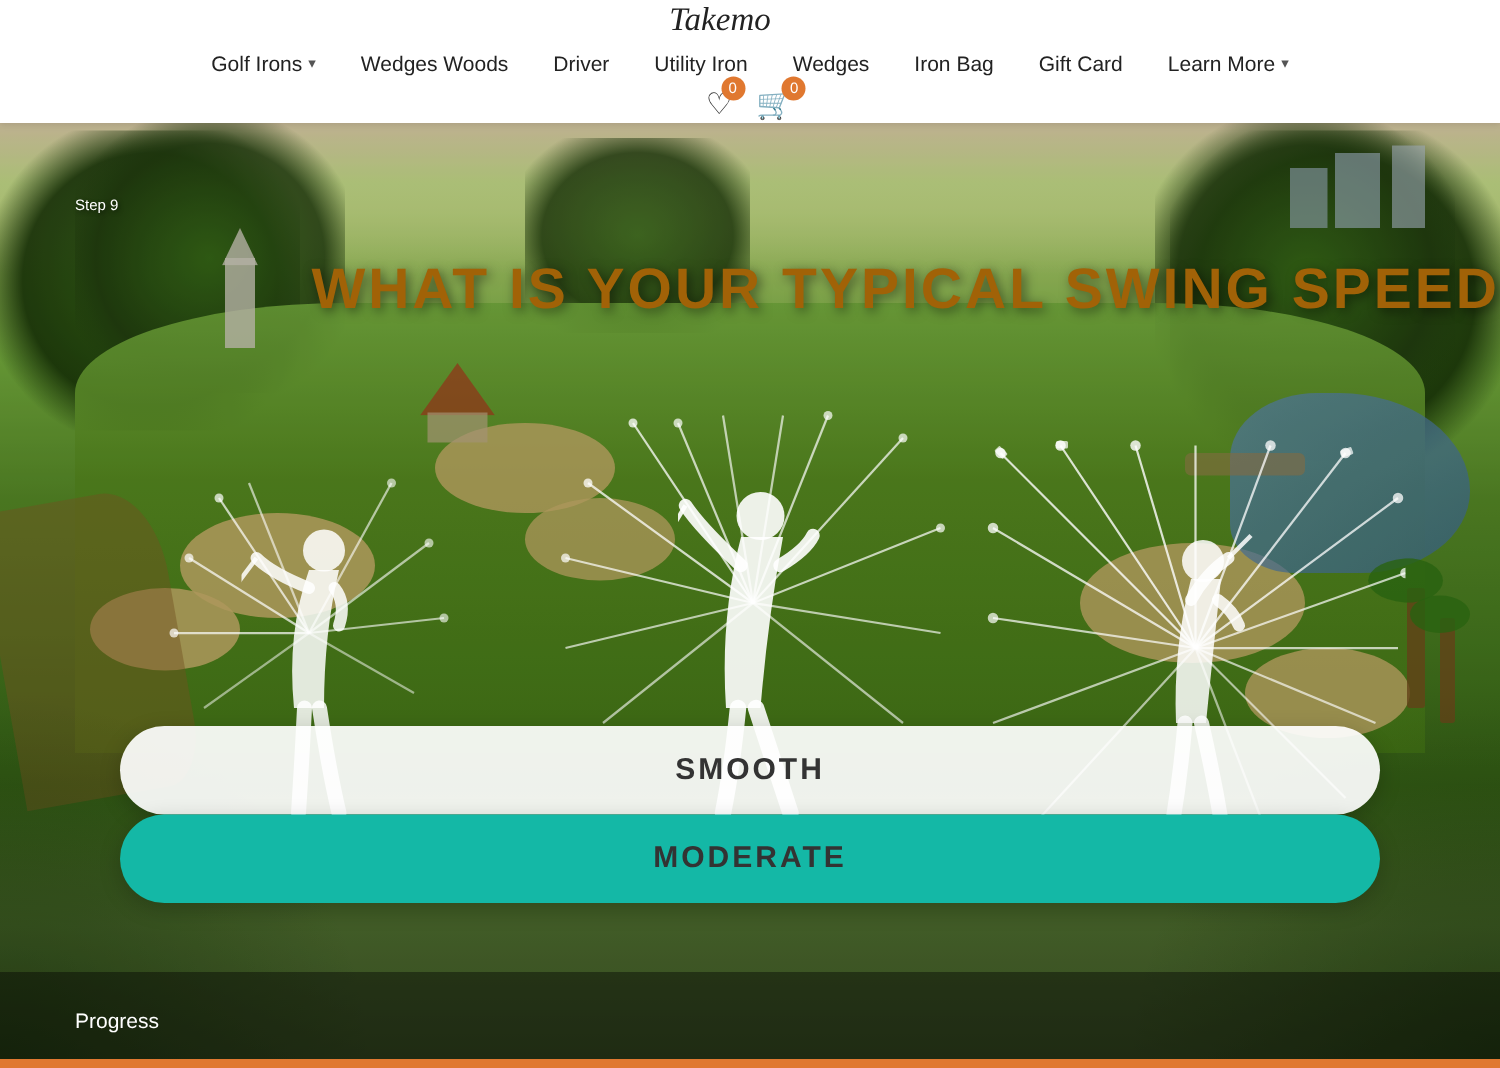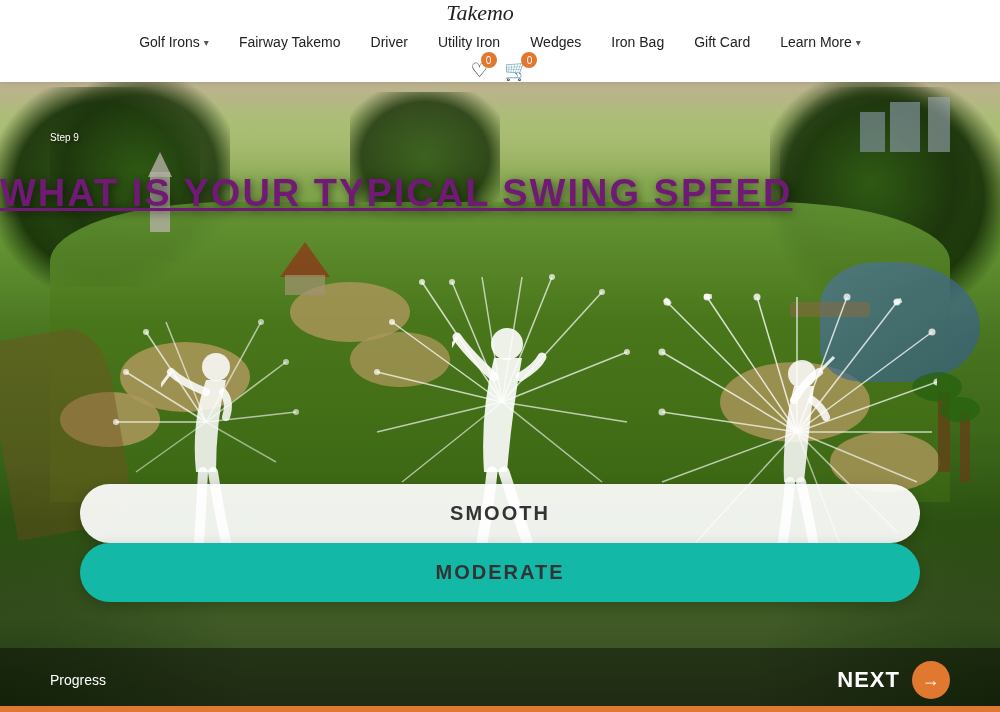--- a/index.html
+++ b/index.html
@@ -106,28 +106,27 @@
       font-weight: 400;
       text-shadow: 1px 1px 3px rgba(0,0,0,0.5);
       z-index: 5;
     }
 
     
     .question-title {
       position: absolute;
       top: 90px;
       left: 0; right: 0;
-      text-align: left;
-      color: #701a75;
+      text-align: right;
+      color: #a16207;
       font-size: 38px;
       font-weight: 900;
       letter-spacing: 2px;
       text-shadow: 2px 2px 8px rgba(0,0,0,0.5);
       z-index: 5;
-      text-decoration: underline;
     }
 
     
     .golfers-area {
       position: absolute;
       top: 150px;
       left: 0; right: 0;
       height: 320px;
       display: flex;
       justify-content: space-around;
@@ -235,21 +234,21 @@
 <nav class="navbar">
   <div class="nav-logo">Takemo</div>
 
   <div class="nav-links">
 
     <div class="nav-link">
       <span>Golf Irons</span>
       <span class="chevron">▾</span>
     </div>
     <div class="nav-link">
-      <span>Fairway Takemo</span>
+      <span>Wedges Woods</span>
     </div>
     <div class="nav-link">
       <span>Driver</span>
     </div>
     <div class="nav-link">
       <span>Utility Iron</span>
     </div>
     <div class="nav-link">
       <span>Wedges</span>
     </div>
@@ -473,20 +472,16 @@
 
   </div>
 
   <div class="options-row">
     <button class="option-btn">SMOOTH</button>
     <button class="option-btn active">MODERATE</button>
   </div>
 
   <div class="bottom-bar">
     <span class="progress-label">Progress</span>
-    <button class="next-btn">
-      <span>NEXT</span>
-      <span class="next-arrow">→</span>
-    </button>
   </div>
 
   <div class="orange-strip"></div>
 </section>
 
 </body></html>

